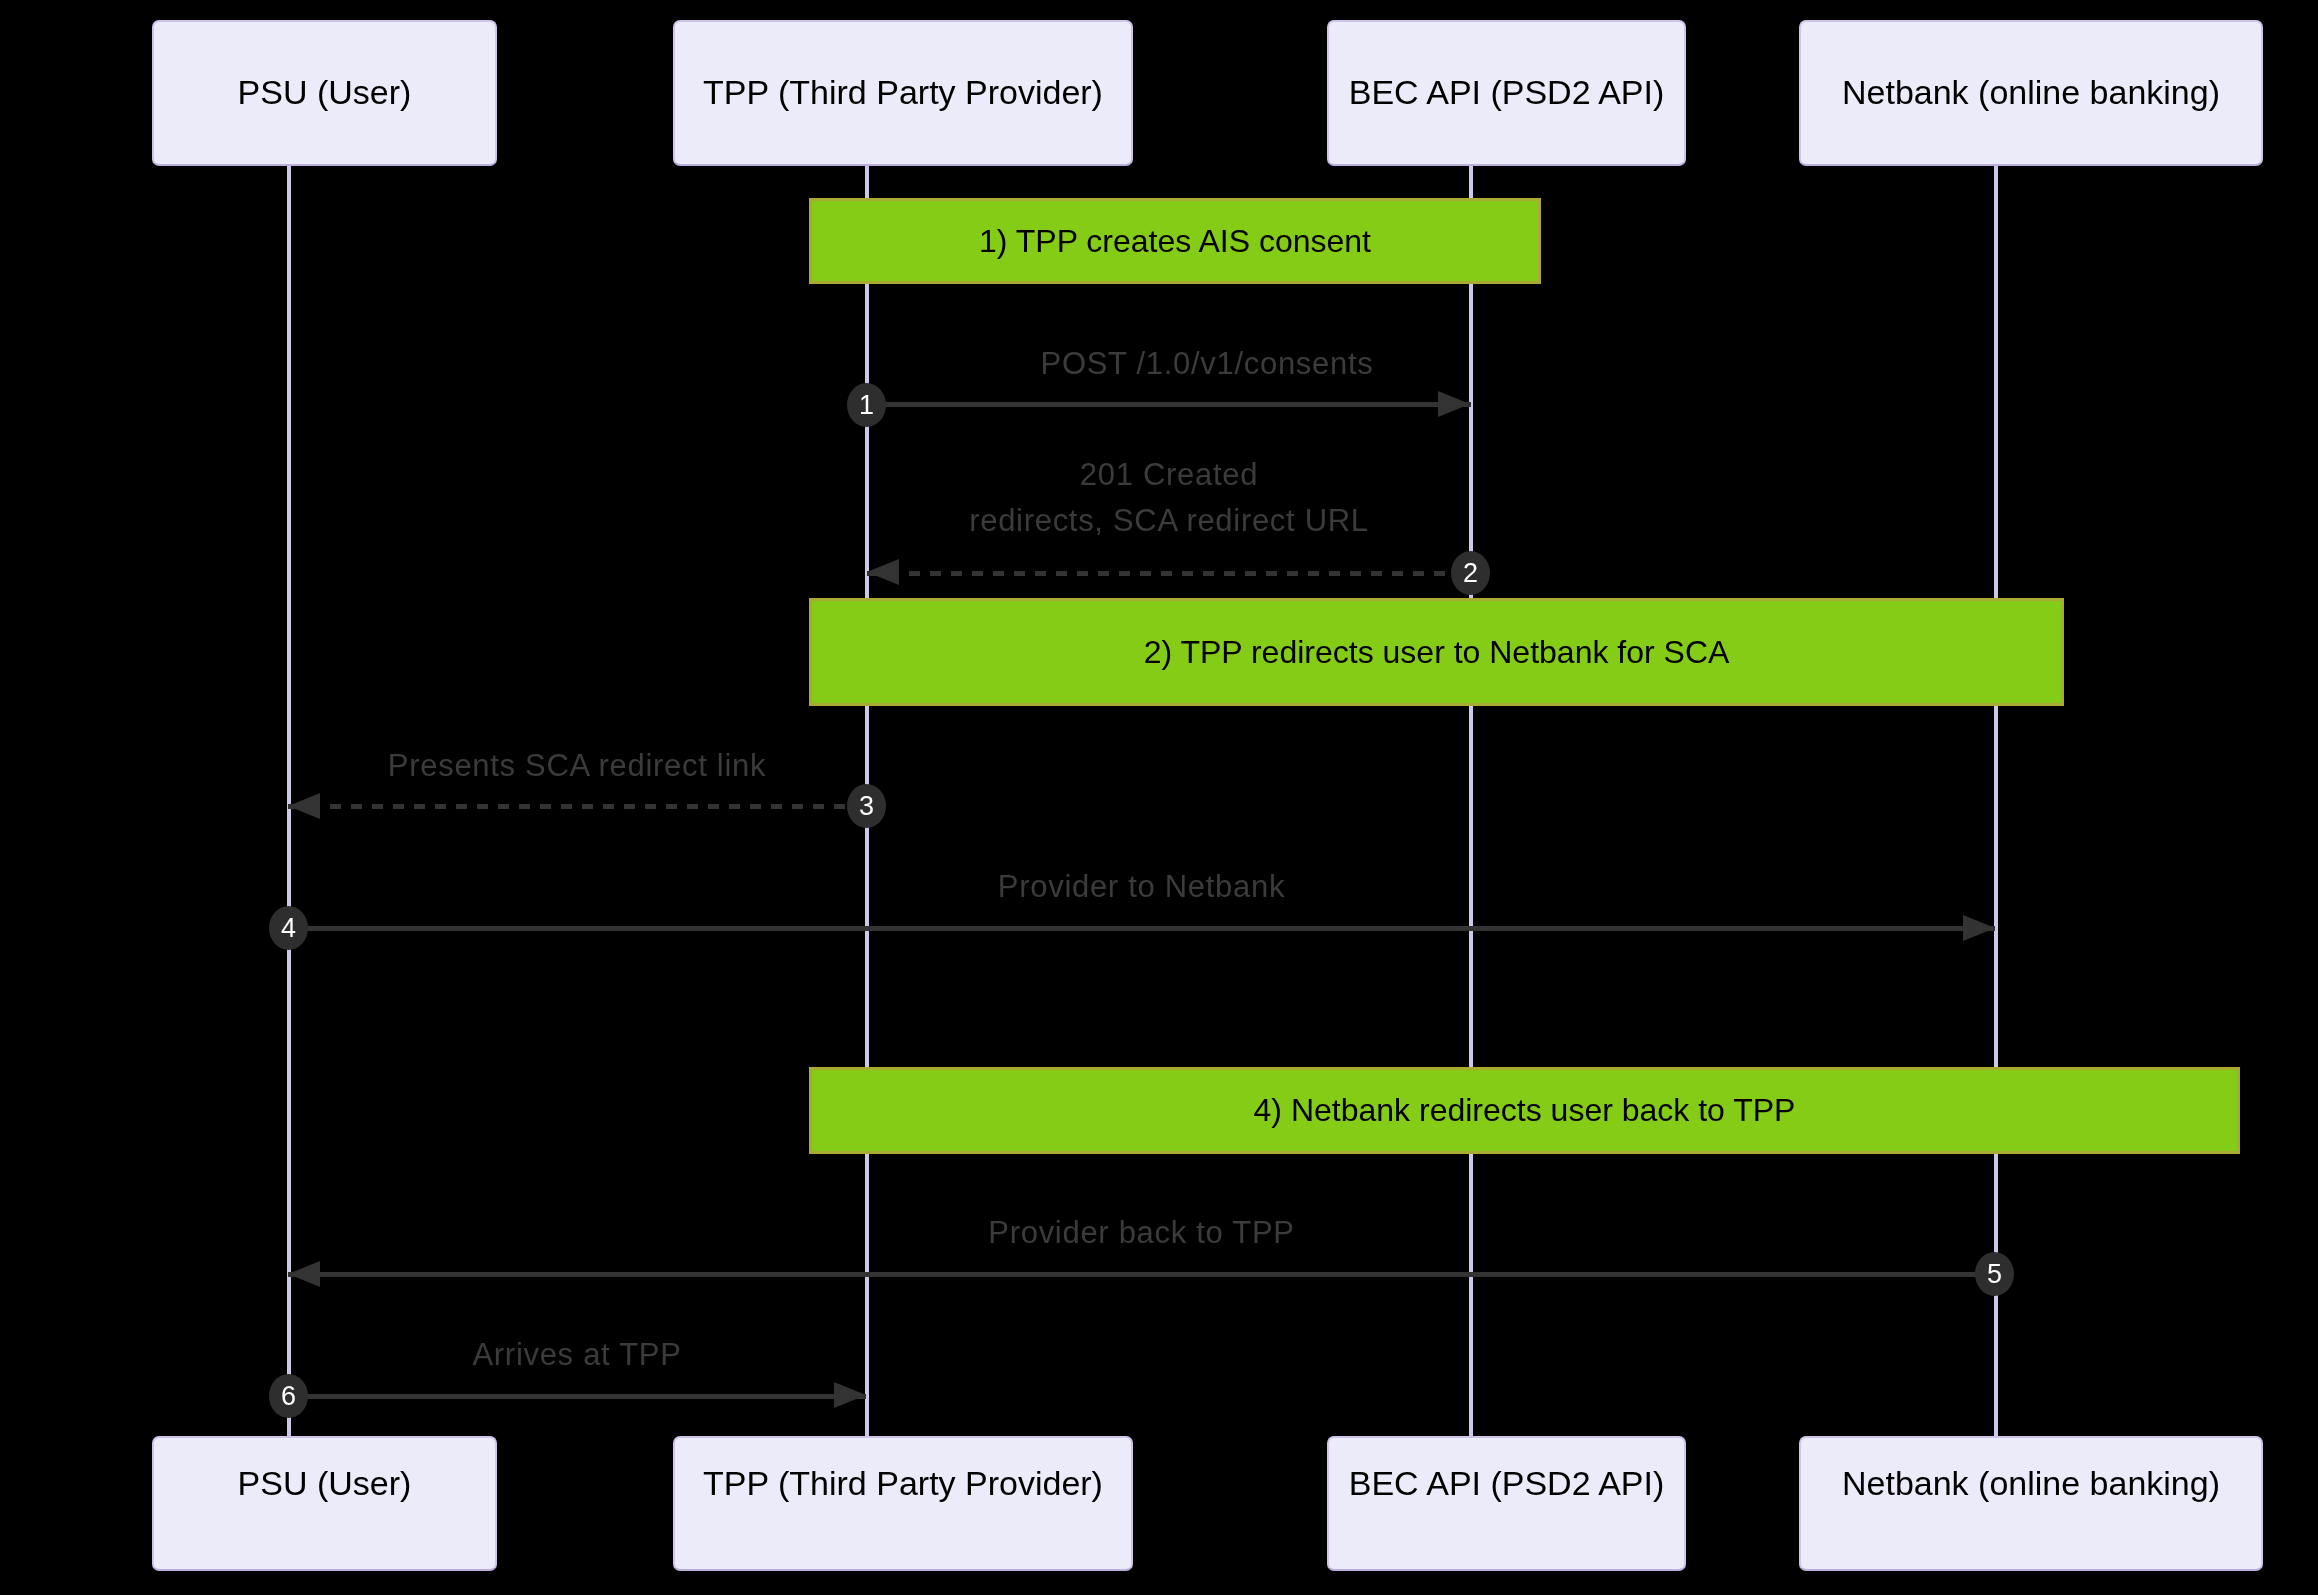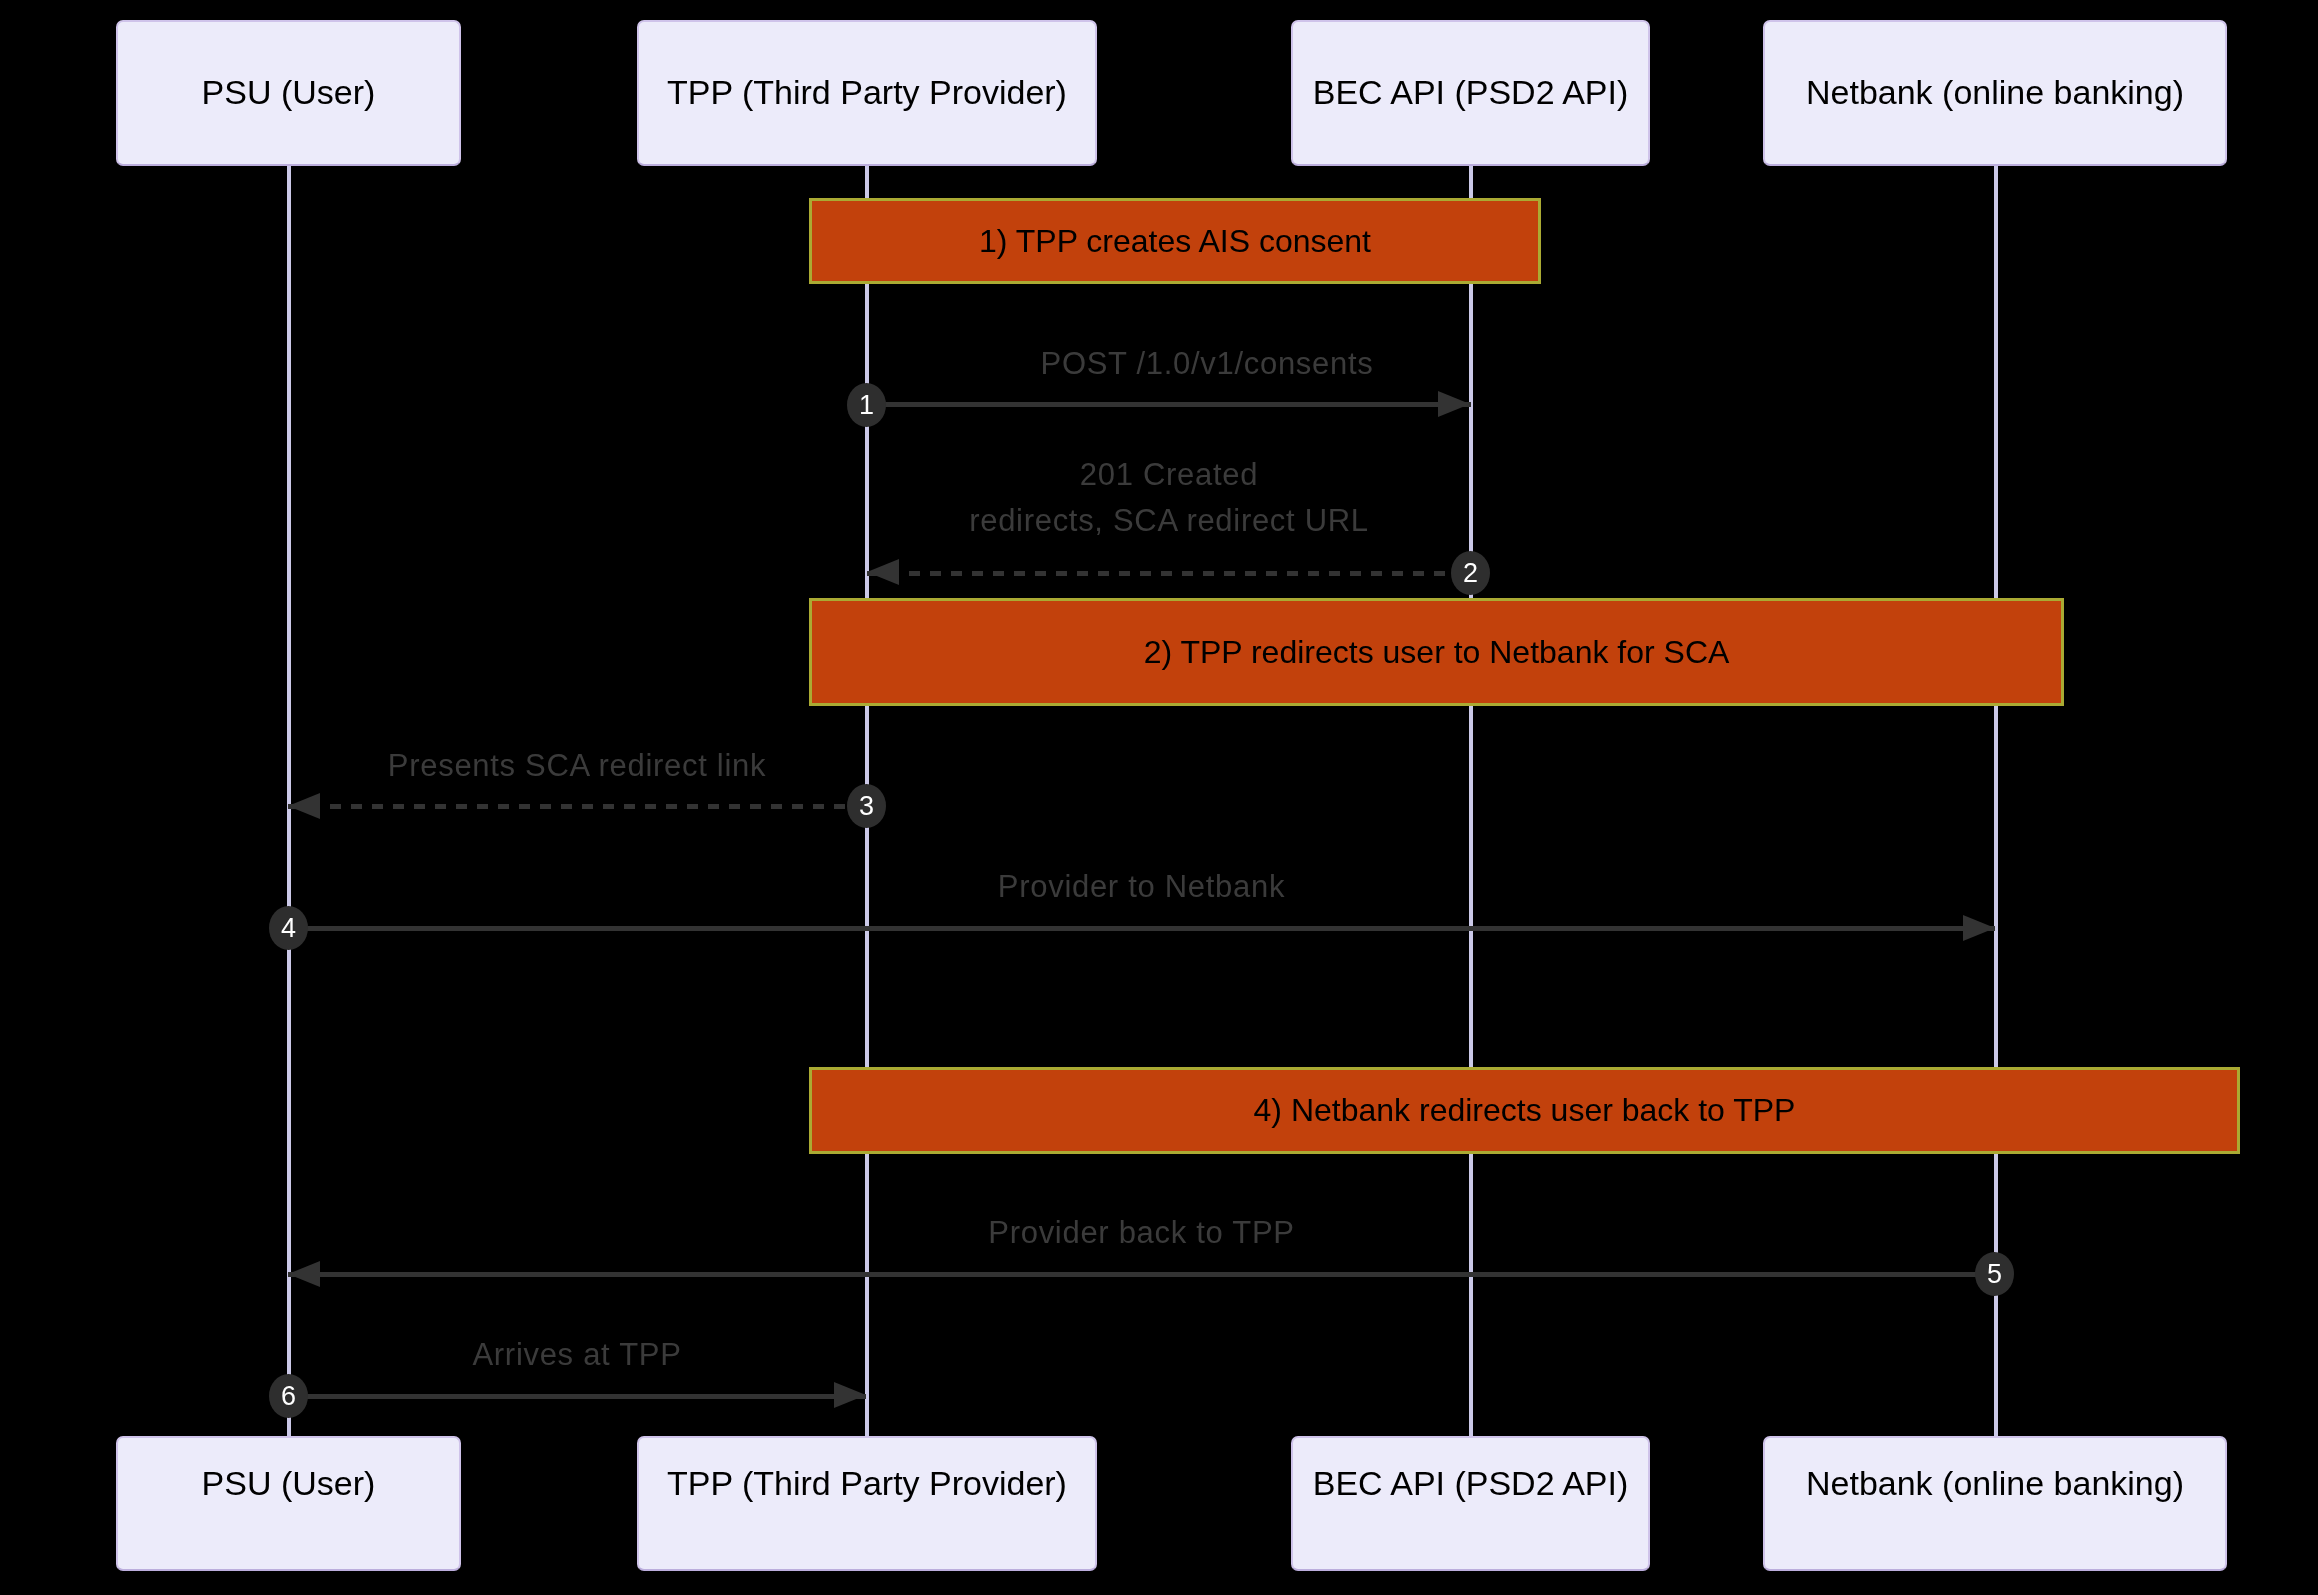--- a/index.html
+++ b/index.html
@@ -30,34 +30,35 @@
     height: 146px;
     background: #ecebfa;
     border: 2.8px solid #cfc3ea;
     border-bottom-color: #bcaedd;
     border-radius: 7px;
     box-sizing: border-box;
     display: flex;
     align-items: center;
     justify-content: center;
     z-index: 3;
+    margin-left: 36px;
   }
   .actor.top { top: 19.7px; }
   .actor.bottom { top: 1436px; height: 135px; }
   .actor.bottom .actor-label { transform: translateY(-19.7px); }
   .actor-label {
     font-size: 34px;
     color: #000000;
     text-align: center;
     white-space: nowrap;
   }
   
   .note {
     position: absolute;
-    background: #c2410c;
+    background: #84cc16;
     border: 3.5px solid #aaaa33;
     box-sizing: border-box;
     display: flex;
     align-items: center;
     justify-content: center;
     z-index: 2;
   }
   .note-label {
     font-size: 32px;
     color: #000000;

